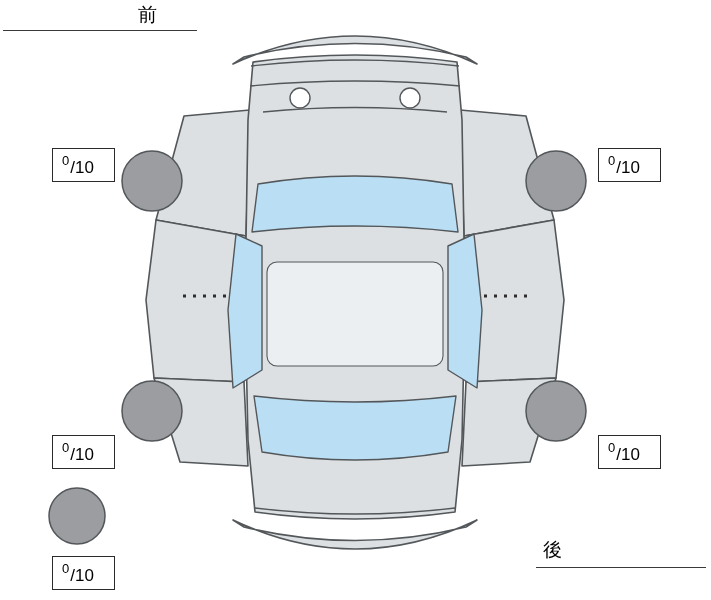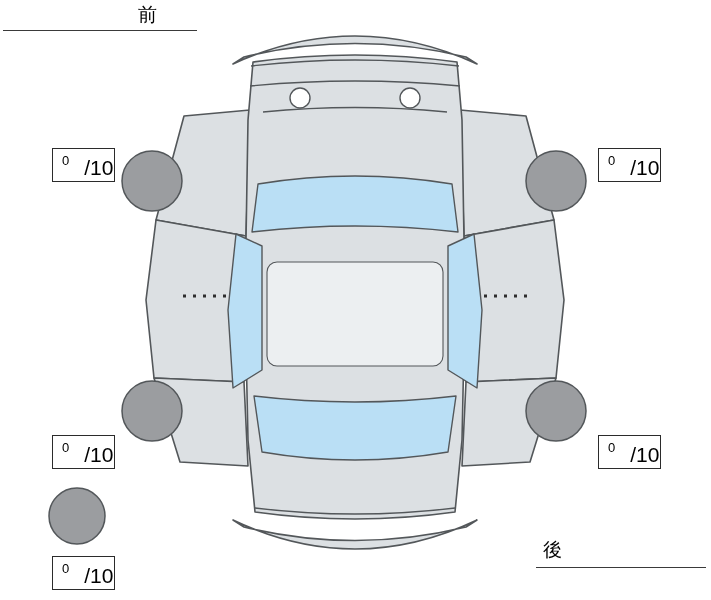--- a/index.html
+++ b/index.html
@@ -26,21 +26,21 @@
 
   .score-box {
     position:absolute;
     width:63px; height:34px;
     background:#fff;
     border:1px solid #2b2b2b;
     display:flex; align-items:center;
     padding-left:9px;
   }
   .score-val { font-size:13px; line-height:1; transform:translateY(-5px); }
-  .score-den { font-size:21px; line-height:1; margin-left:15px; transform:translateY(2px); }
+  .score-den { font-size:17px; line-height:1; margin-left:1px; transform:translateY(2px); }
 
   .dir-label { position:absolute; font-size:19px; line-height:1.2; letter-spacing:1px; }
   .dir-line  { position:absolute; height:0; border-top:1px solid #3a3a3a; }
 
   .pos-box-fl { left:52px;  top:148px; }
   .pos-box-fr { left:598px; top:148px; }
   .pos-box-rl { left:52px;  top:435px; }
   .pos-box-rr { left:598px; top:435px; }
   .pos-box-sp { left:52px;  top:556px; }
 </style>

